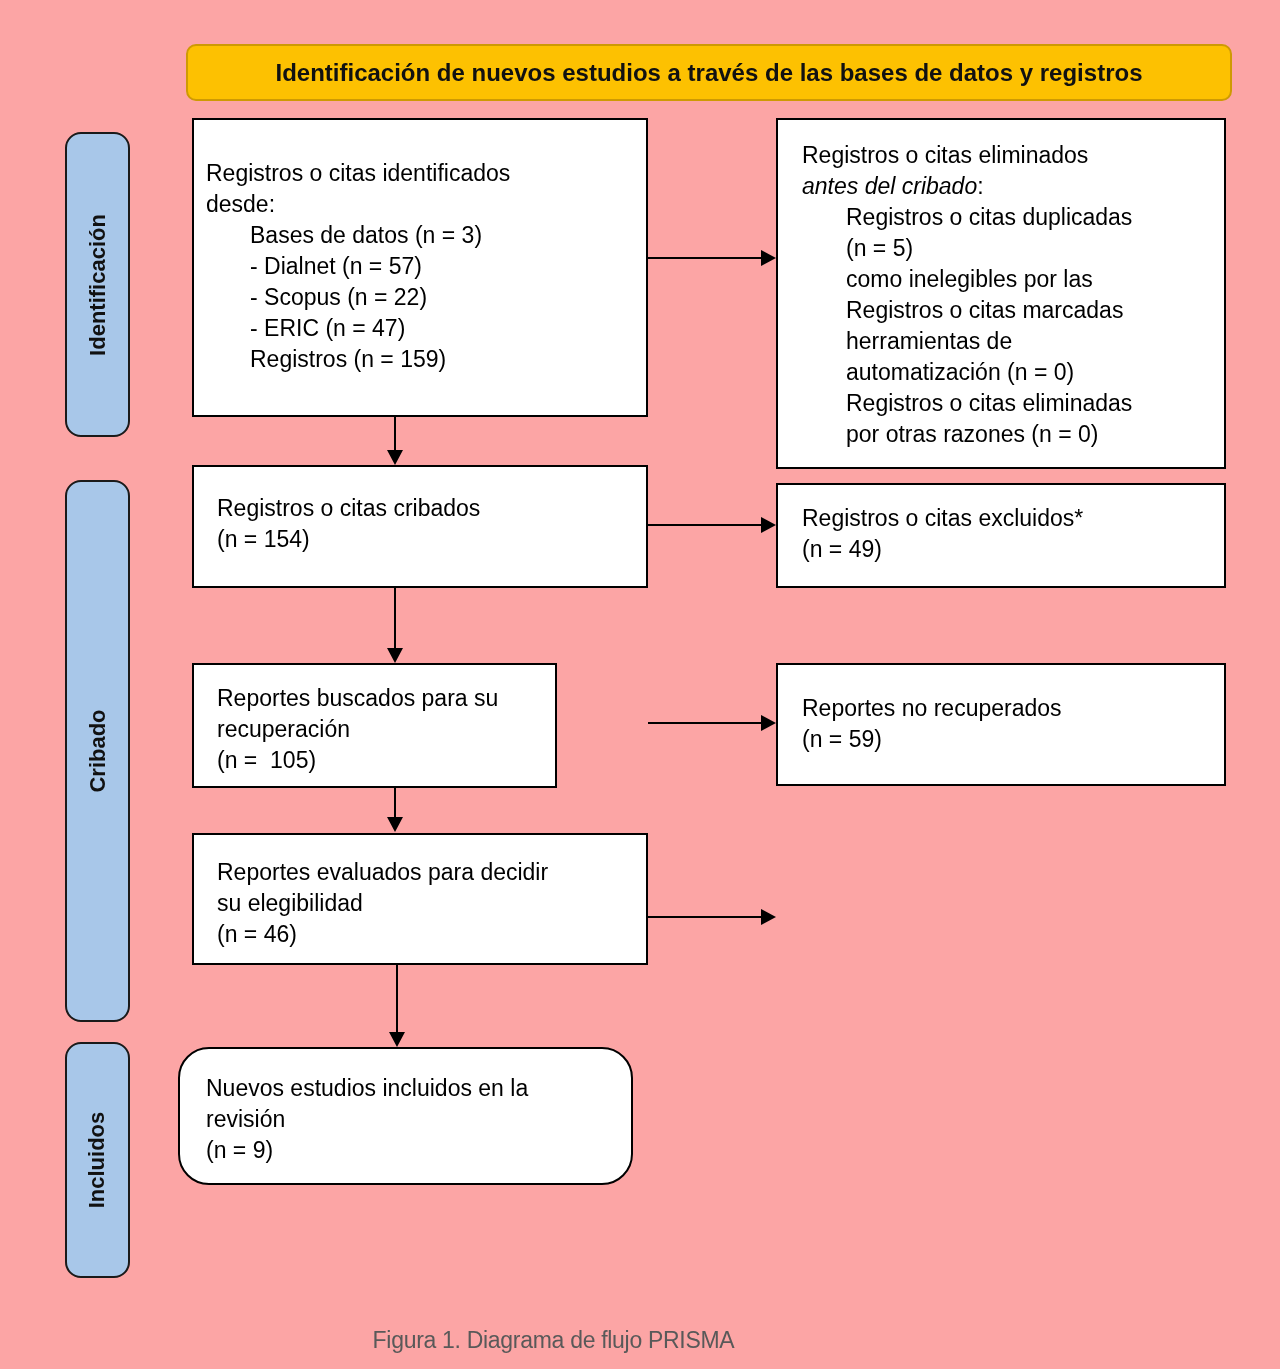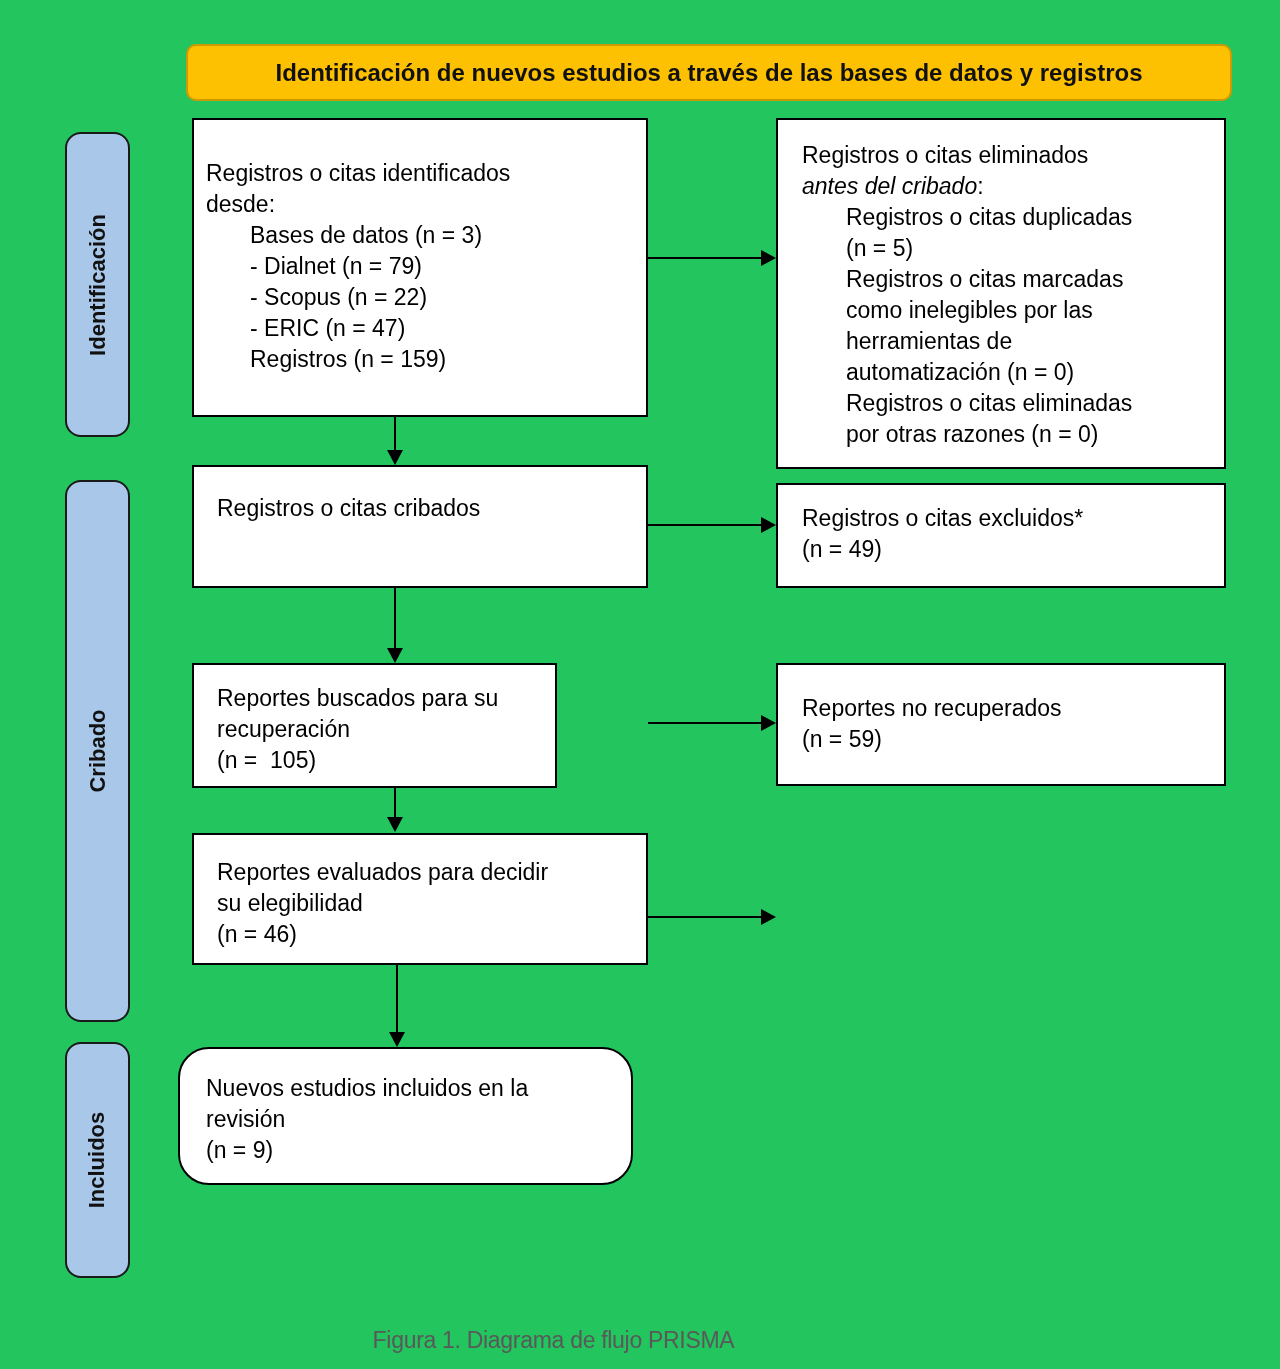--- a/index.html
+++ b/index.html
@@ -1,17 +1,17 @@
 <!DOCTYPE html>
 <html><head>
 <meta charset="utf-8">
 <style>
   html,body { margin:0; padding:0; background:#ffffff; }
   .canvas {
-    position:relative; width:1280px; height:1369px; background:#22c55e;
+    position:relative; width:1280px; height:1369px; background:#fca5a5;
     font-family:"Liberation Sans", sans-serif; color:#000;
     overflow:hidden;
   }
   .banner {
     position:absolute; left:186px; top:44px; width:1046px; height:57px;
     background:#FDC101; border:2px solid #CE9A03; border-radius:10px;
     display:flex; align-items:center; justify-content:center;
     font-weight:bold; font-size:24px; box-sizing:border-box; color:#111;
   }
   .side {
@@ -63,41 +63,42 @@
     <span>Cribado</span>
   </div>
   <div class="side" style="left:65px; top:1042px; height:236px;">
     <span>Incluidos</span>
   </div>
 
   <div class="box" style="left:192px; top:118px; width:456px; height:299px; padding:38px 18px 0 12px;">
     <div class="line">Registros o citas identificados</div>
     <div class="line">desde:</div>
     <div class="line ind">Bases de datos (n = 3)</div>
-    <div class="line ind">- Dialnet (n = 79)</div>
+    <div class="line ind">- Dialnet (n = 57)</div>
     <div class="line ind">- Scopus (n = 22)</div>
     <div class="line ind">- ERIC (n = 47)</div>
     <div class="line ind">Registros (n = 159)</div>
   </div>
 
   <div class="box" style="left:776px; top:118px; width:450px; height:351px; padding:20px 12px 0 24px;">
     <div class="line">Registros o citas eliminados</div>
     <div class="line"><span class="it">antes del cribado</span><span>:</span></div>
     <div class="line ind">Registros o citas duplicadas</div>
     <div class="line ind">(n = 5)</div>
+    <div class="line ind">como inelegibles por las</div>
     <div class="line ind">Registros o citas marcadas</div>
-    <div class="line ind">como inelegibles por las</div>
     <div class="line ind">herramientas de</div>
     <div class="line ind">automatización (n = 0)</div>
     <div class="line ind">Registros o citas eliminadas</div>
     <div class="line ind">por otras razones (n = 0)</div>
   </div>
 
   <div class="box" style="left:192px; top:465px; width:456px; height:123px; padding:26px 18px 0 23px;">
     <div class="line">Registros o citas cribados</div>
+    <div class="line">(n = 154)</div>
   </div>
 
   <div class="box" style="left:776px; top:483px; width:450px; height:105px; padding:18px 12px 0 24px;">
     <div class="line">Registros o citas excluidos*</div>
     <div class="line">(n = 49)</div>
   </div>
 
   <div class="box" style="left:192px; top:663px; width:365px; height:125px; padding:18px 18px 0 23px;">
     <div class="line">Reportes buscados para su</div>
     <div class="line">recuperación</div>

